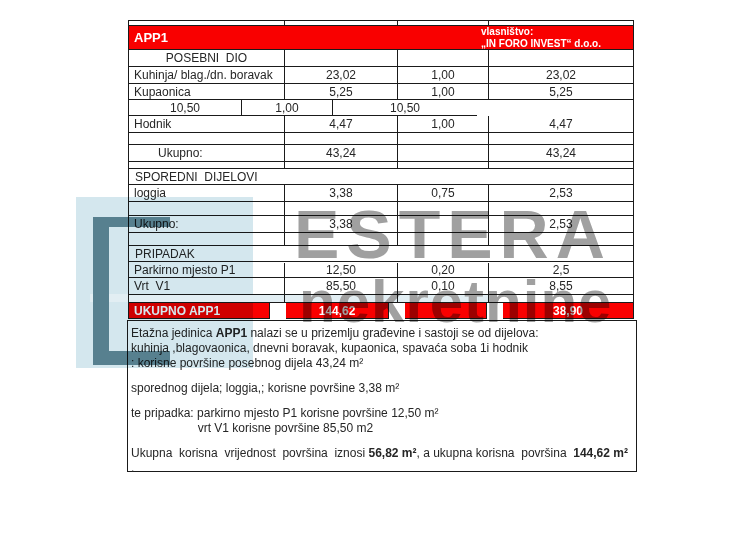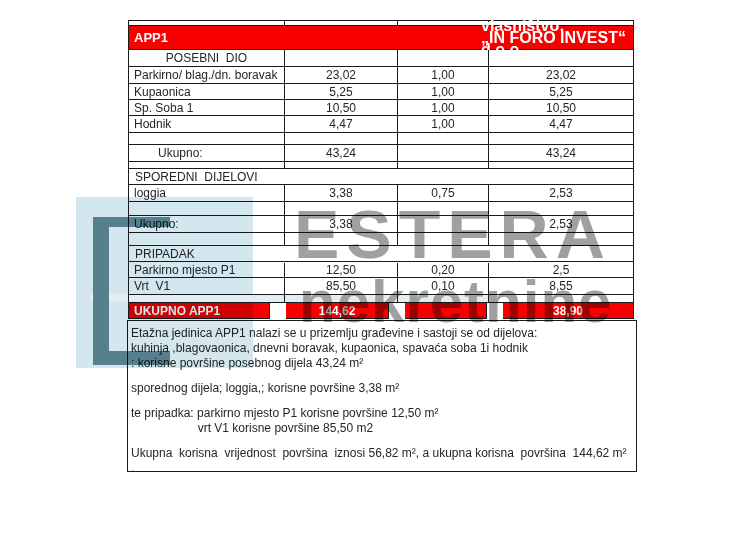--- a/index.html
+++ b/index.html
@@ -19,27 +19,27 @@
   .c1{width:113px;border-right:1px solid var(--line);justify-content:center;}
   .c2{width:91px;border-right:1px solid var(--line);justify-content:center;}
   .c3{width:144px;justify-content:center;}
   .row.kind-section_cols .c0{justify-content:center;padding-left:0;}
   .row.kind-ukupno_indent .c0{padding-left:29px;}
   .row.kind-section_full .cf{width:100%;border-bottom:1px solid var(--line);padding-left:6px;}
   .row.kind-total .cell{background:var(--red);color:#fff;font-weight:bold;}
   
   .row.hdr{height:24px;background:var(--red);}
   .row.hdr .hl{flex:1;display:flex;align-items:center;padding-left:5px;font-weight:bold;color:#fff;font-size:13px;border-bottom:1px solid var(--line);}
-  .row.hdr .hr{width:152px;display:flex;flex-direction:column;justify-content:center;color:#fff;font-weight:bold;font-size:16px;line-height:12px;border-bottom:1px solid var(--line);}
+  .row.hdr .hr{width:152px;display:flex;flex-direction:column;justify-content:center;color:#fff;font-weight:bold;font-size:10px;line-height:12px;border-bottom:1px solid var(--line);}
 
   
   .desc{position:absolute;left:127px;top:320px;width:510px;height:152px;border:1px solid var(--line);padding:5px 4px 0 3px;font-size:12px;line-height:15px;color:var(--ink);}
   .dline{white-space:pre-wrap;height:15px;}
   .dline.blank{height:10px;}
-  .dline b{font-weight:normal;}
+  .dline b{font-weight:bold;}
 
   
   .wm{position:absolute;inset:0;pointer-events:none;mix-blend-mode:multiply;z-index:6;}
   .wm-square{position:absolute;left:76px;top:197px;width:177px;height:171px;background:var(--logo-light);}
   .wm-band{position:absolute;left:90px;top:294px;width:400px;height:8px;background:#e2eef3;}
   .wm-bar-v{position:absolute;left:93px;top:217px;width:16px;height:148px;background:var(--logo-dark);}
   .wm-bar-t{position:absolute;left:93px;top:217px;width:77px;height:10px;background:var(--logo-dark);}
   .wm-bar-b{position:absolute;left:93px;top:351px;width:77px;height:14px;background:var(--logo-dark);}
   .wm-estera{position:absolute;left:294px;top:200px;font-size:68px;font-weight:bold;line-height:1;letter-spacing:7px;color:var(--wm-gray);}
   .wm-nekretnine{position:absolute;left:299px;top:272px;font-size:60px;font-weight:bold;line-height:1;letter-spacing:1px;color:var(--wm-gray);}
@@ -65,33 +65,32 @@
       </div>
     </div>
     <div id="rows-slot">
         <div class="row kind-section_cols" style="height: 17px;">
           <div class="cell c0">POSEBNI  DIO</div>
           <div class="cell c1"></div>
           <div class="cell c2"></div>
           <div class="cell c3"></div>
         </div>
         <div class="row kind-data" style="height: 17px;">
-          <div class="cell c0">Parkirno/ blag./dn. boravak</div>
+          <div class="cell c0">Kuhinja/ blag./dn. boravak</div>
           <div class="cell c1">23,02</div>
           <div class="cell c2">1,00</div>
           <div class="cell c3">23,02</div>
         </div>
         <div class="row kind-data" style="height: 16px;">
           <div class="cell c0">Kupaonica</div>
           <div class="cell c1">5,25</div>
           <div class="cell c2">1,00</div>
           <div class="cell c3">5,25</div>
         </div>
         <div class="row kind-data" style="height: 16px;">
-          <div class="cell c0">Sp. Soba 1</div>
           <div class="cell c1">10,50</div>
           <div class="cell c2">1,00</div>
           <div class="cell c3">10,50</div>
         </div>
         <div class="row kind-data" style="height: 17px;">
           <div class="cell c0">Hodnik</div>
           <div class="cell c1">4,47</div>
           <div class="cell c2">1,00</div>
           <div class="cell c3">4,47</div>
         </div>

